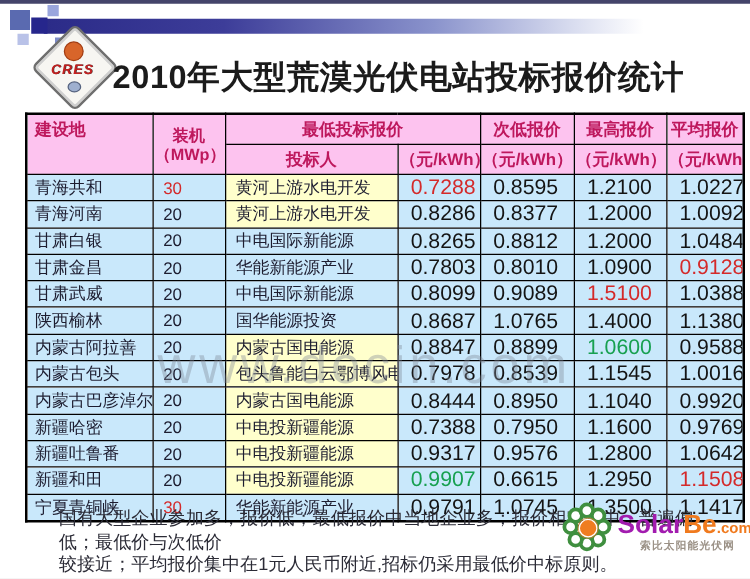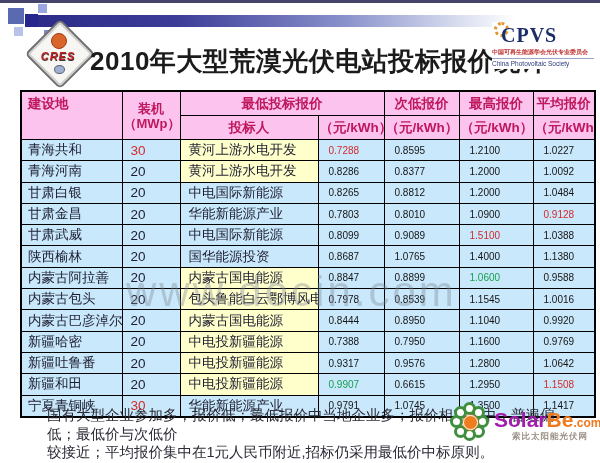--- a/index.html
+++ b/index.html
@@ -49,21 +49,21 @@
   table{border-collapse:collapse;table-layout:fixed;width:574px;border:2px solid #000;}
   th,td{border:1px solid #000;font-size:13.5px;overflow:hidden;white-space:nowrap;}
   thead th{background:var(--header-pink);font-weight:bold;color:#be185d;height:21px;}
   th.loch{text-align:left;vertical-align:top;padding:3px 0 0 6px;}
   th.caph{vertical-align:middle;text-align:center;line-height:15px;font-size:13px;}
   th.c{text-align:center;}
   tbody td{background:var(--row-blue);height:20.3px;color:#1d1d30;padding:0;}
   td.loc{padding-left:6px;}
   td.cap{padding-left:8px;}
   td.bidder{padding-left:8px;}
-  td.num{padding-left:10px;font-size:10px;color:#141414;}
+  td.num{padding-left:10px;font-size:17px;color:#141414;}
   td.hl{background:var(--bidder-yellow);}
   .red{color:var(--accent-red) !important;}
   .green{color:var(--accent-green) !important;}
 
   
   .footer{position:absolute;left:47px;top:406px;width:525px;font-size:14.5px;line-height:18.5px;
           color:#2b2b36;z-index:1;}
 
   
   .docin{position:absolute;left:126px;top:268px;font-size:42px;letter-spacing:3px;
@@ -99,28 +99,20 @@
 
   <div class="cres">
     <div class="cres-diamond"></div>
     <div class="cres-sun"></div>
     <div class="cres-text">CRES</div>
     <div class="cres-globe"></div>
   </div>
 
   <div class="title">2010年大型荒漠光伏电站投标报价统计</div>
 
-  <div class="cpvs">
-    <div class="cpvs-row">
-      <span class="cpvs-c"></span>
-      <span class="cpvs-acronym">CPVS</span>
-    </div>
-    <div class="cpvs-cn">中国可再生能源学会光伏专业委员会</div>
-    <div class="cpvs-en">China Photovoltaic Society</div>
-  </div>
 
   <div class="tblwrap">
     <table>
       <colgroup>
         <col style="width:101px">
           <col style="width:58px">
           <col style="width:138px">
         <col style="width:66px">
           <col style="width:75px">
           <col style="width:74px">

